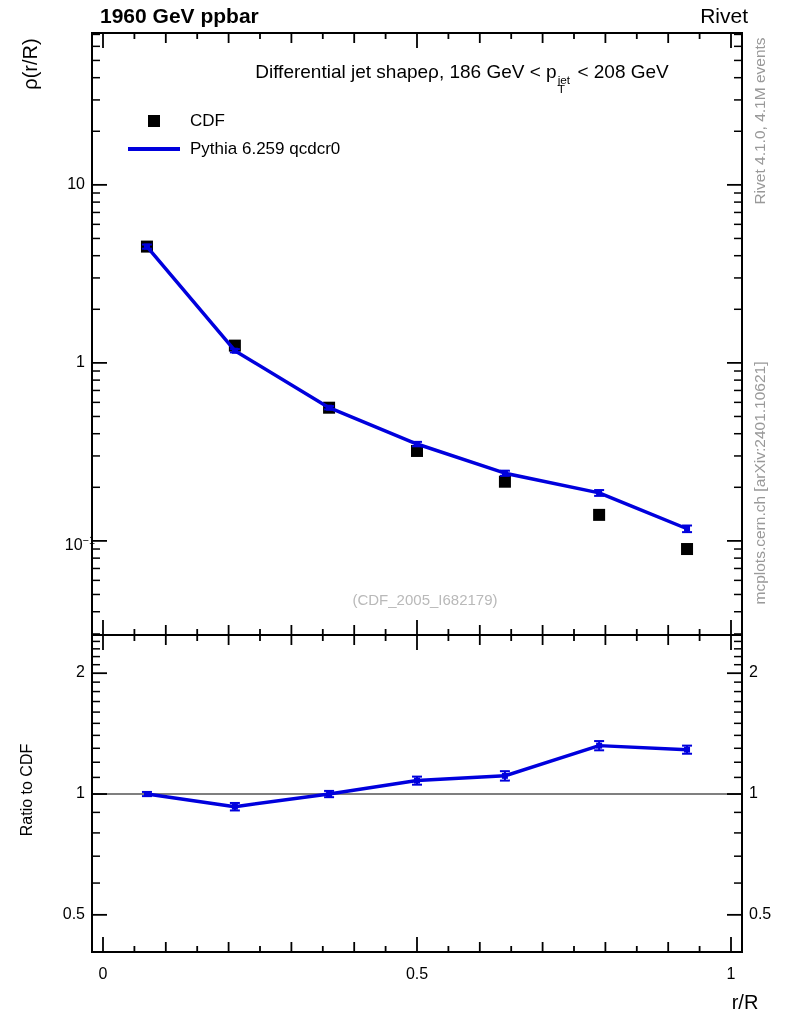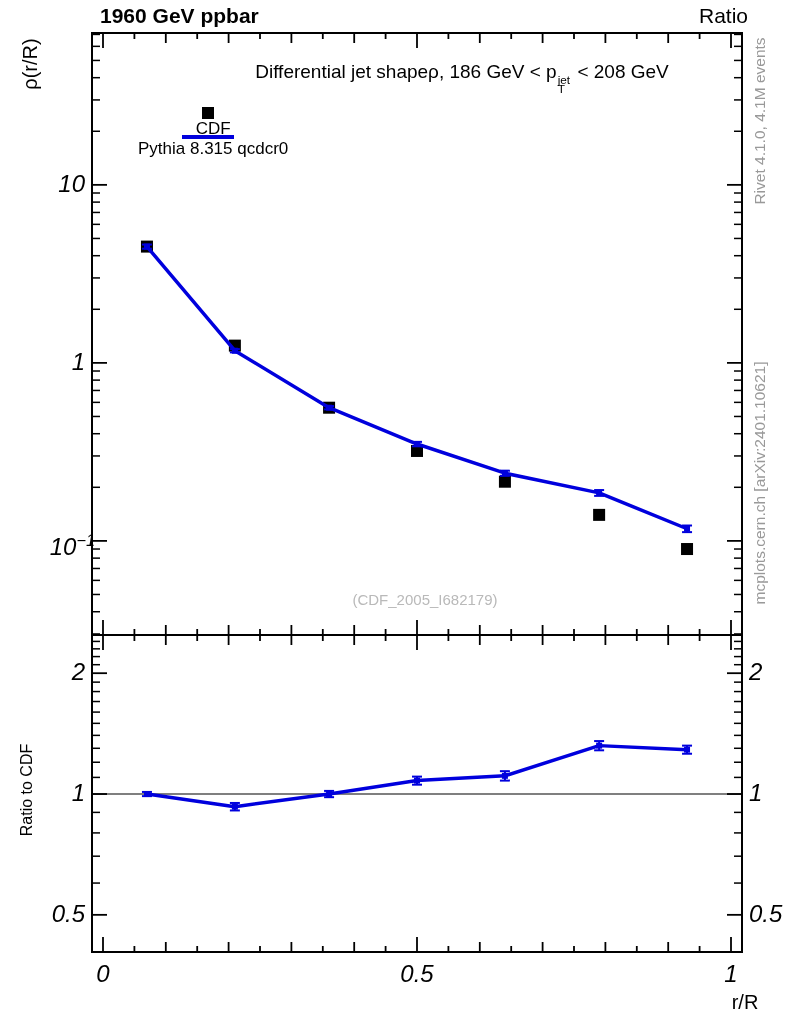--- a/index.html
+++ b/index.html
@@ -6,39 +6,39 @@
   .figure{
     position:relative;width:786px;height:1024px;background:#ffffff;
     font-family:"Liberation Sans","DejaVu Sans",sans-serif;color:#000;overflow:hidden;
   }
   .abs{position:absolute;}
   .hdr{font-size:21px;line-height:24px;white-space:nowrap;}
   .plot-title{left:92px;top:61px;width:660px;text-align:center;font-size:19px;white-space:nowrap;margin-left:40px;}
   .supsub{display:inline-flex;flex-direction:column;align-items:flex-start;vertical-align:-0.5em;line-height:0.8;font-size:0.62em;margin:0 2px 0 1px;justify-content:flex-end;}
   .ylab{transform:rotate(-90deg);transform-origin:center center;white-space:nowrap;}
   .sidetext{transform:rotate(-90deg);transform-origin:center center;white-space:nowrap;font-size:15.5px;}
-  .ticklabel{position:absolute;font-size:24px;line-height:24px;white-space:nowrap;font-style:italic;}
+  .ticklabel{position:absolute;font-size:16px;line-height:24px;white-space:nowrap;}
   .ticklabel sup{font-size:0.68em;}
   .legend{left:128px;top:107px;}
-  .legend-row{display:flex;align-items:center;height:28px;flex-direction:column;}
+  .legend-row{display:flex;align-items:center;height:28px;}
   .legend-mcol{width:52px;display:flex;justify-content:center;align-items:center;}
   .legend-sq{width:12px;height:12px;background:#000;}
   .legend-line{width:52px;height:4px;background:#0000dd;}
   .legend-label{margin-left:10px;font-size:17px;white-space:nowrap;}
   .watermark{left:425px;top:599px;transform:translate(-50%,-50%);font-size:15px;white-space:nowrap;text-align:center;}
   .xlab{font-size:20px;white-space:nowrap;}
   svg{position:absolute;left:0;top:0;}
 </style>
 </head>
 <body>
 
 <div class="figure" style="background: rgb(255, 255, 255);">
 
   <div class="abs hdr" style="left:100px;top:4px;font-weight:bold;">1960 GeV ppbar</div>
-  <div class="abs hdr" style="right:38px;top:4px;">Ratio</div>
+  <div class="abs hdr" style="right:38px;top:4px;">Rivet</div>
 
   <svg id="plot-svg" width="786" height="1024" viewBox="0 0 786 1024">
       <line x1="103" y1="33" x2="103" y2="48" stroke="#000" stroke-width="1.8"></line>
       <line x1="103" y1="635" x2="103" y2="620" stroke="#000" stroke-width="1.8"></line>
       <line x1="103" y1="635" x2="103" y2="650" stroke="#000" stroke-width="1.8"></line>
       <line x1="103" y1="952" x2="103" y2="937" stroke="#000" stroke-width="1.8"></line>
       <line x1="417" y1="33" x2="417" y2="48" stroke="#000" stroke-width="1.8"></line>
       <line x1="417" y1="635" x2="417" y2="620" stroke="#000" stroke-width="1.8"></line>
       <line x1="417" y1="635" x2="417" y2="650" stroke="#000" stroke-width="1.8"></line>
       <line x1="417" y1="952" x2="417" y2="937" stroke="#000" stroke-width="1.8"></line>
@@ -301,21 +301,21 @@
     <div class="legend-row">
       <span class="legend-mcol">
         <span class="legend-sq" style="background: rgb(0, 0, 0);"></span>
       </span>
       <span class="legend-label">CDF</span>
     </div>
     <div class="legend-row">
       <span class="legend-mcol">
         <span class="legend-line" style="background: rgb(0, 0, 221);"></span>
       </span>
-      <span class="legend-label">Pythia 8.315 qcdcr0</span>
+      <span class="legend-label">Pythia 6.259 qcdcr0</span>
     </div>
   </div>
 
   <div class="abs ylab" style="left:30px;top:64px;transform:translate(-50%,-50%) rotate(-90deg);font-size:20px;">ρ(r/R)</div>
 
   <div class="abs ylab" style="left:27px;top:790px;transform:translate(-50%,-50%) rotate(-90deg);font-size:16px;">Ratio to CDF</div>
 
   <div class="abs xlab" style="left:745px;top:1002px;transform:translate(-50%,-50%);text-align:right;">r/R</div>
 
   <div class="abs watermark" style="color: rgb(185, 185, 185);">(CDF_2005_I682179)</div>

